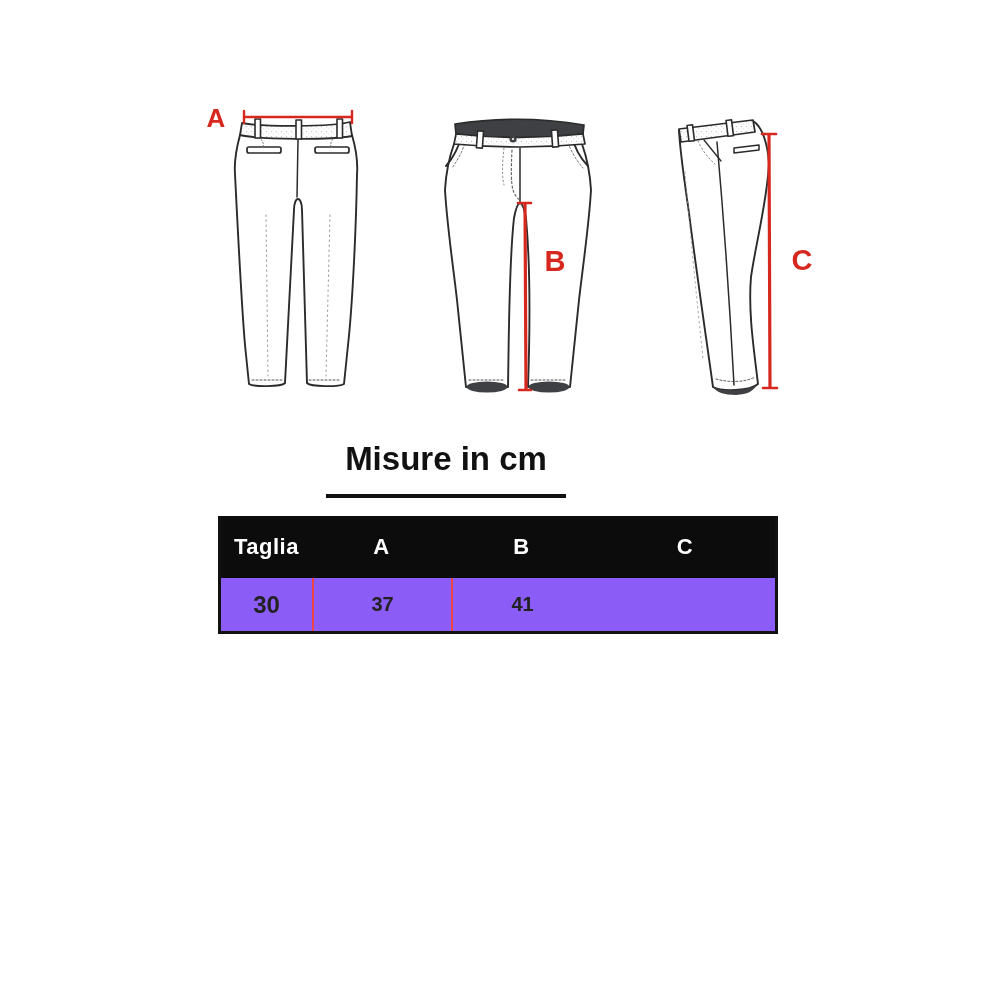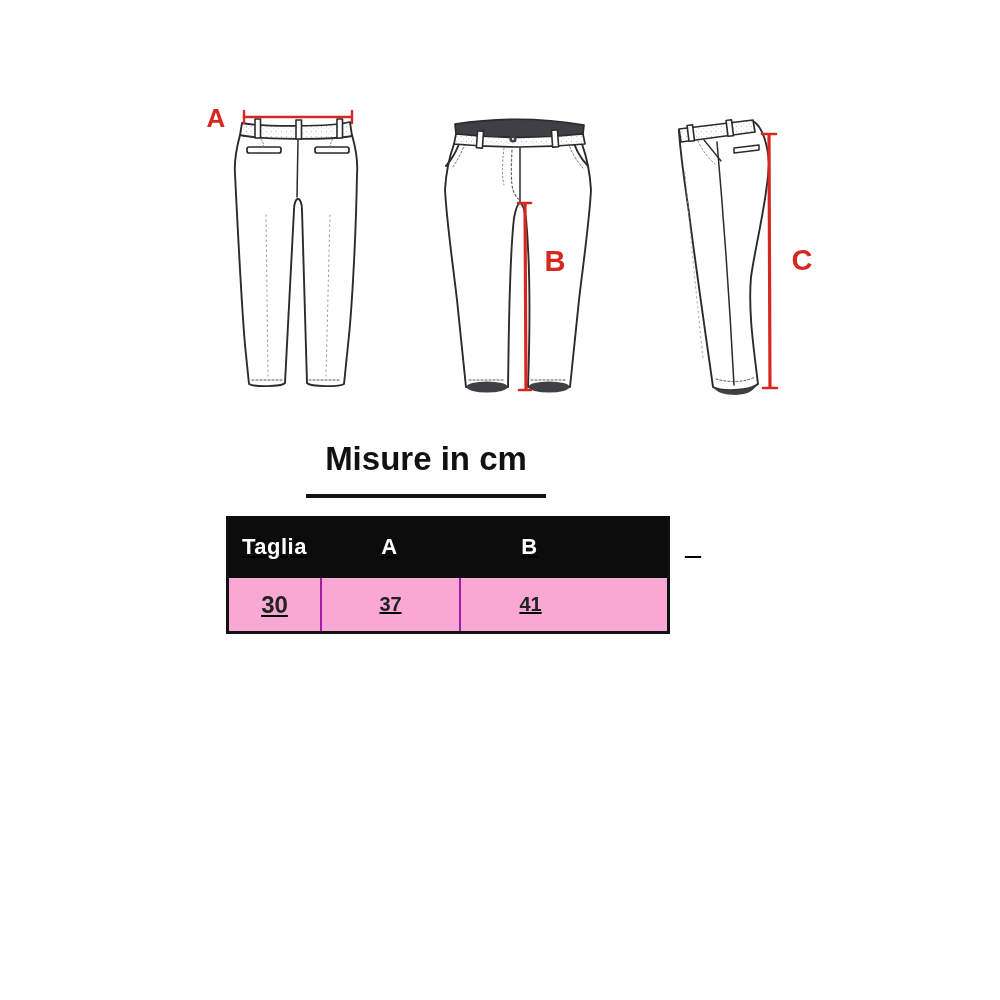--- a/index.html
+++ b/index.html
@@ -4,50 +4,49 @@
 <style>
   html,body{margin:0;padding:0;background:#ffffff;}
   .canvas{
     position:relative;
     width:1000px;height:1000px;
     background:#ffffff;
     font-family:"Liberation Sans", sans-serif;
     overflow:hidden;
   }
   .diagram-svg{position:absolute;left:0;top:0;width:1000px;height:430px;}
-  .title-block{position:absolute;left:0;top:440px;width:852px;text-align:center;}
+  .title-block{position:absolute;left:0;top:440px;width:852px;text-align:center;padding-left:20px;}
   .page-title{
     font-size:33px;font-weight:bold;color:#111111;letter-spacing:0px;
   }
   .title-underline{
     width:240px;height:4px;background:#111111;margin:16px auto 0 auto;
   }
   .size-table{
-    position:absolute;left:226px;top:516px;width:444px;
+    position:absolute;left:218px;top:516px;width:560px;
     border:3px solid #111111;border-top:none;
     box-sizing:border-box;
-    text-decoration:underline;
   }
   .thead{
     display:grid;grid-template-columns:91px 139px 141px 186px;
     background:#0c0c0c;height:62px;
   }
   .thead .cell{
     color:#ffffff;font-weight:bold;font-size:22px;
     display:flex;align-items:center;justify-content:center;
     letter-spacing:0.5px;
   }
   .trow{
     display:grid;grid-template-columns:91px 139px 141px 186px;
-    background:#f9a8d4;height:53px;
+    background:#8b5cf6;height:53px;
   }
   .trow .cell{
     color:#222222;font-weight:bold;font-size:20px;
     display:flex;align-items:center;justify-content:center;
-    border-left:2px solid #a21caf;
+    border-left:2px solid #ef4444;
   }
   .trow .cell:first-child{border-left:none;font-size:24px;}
 </style>
 </head>
 <body>
 
 <div class="canvas">
 
   <svg class="diagram-svg" viewBox="0 0 1000 430">
     <defs>

